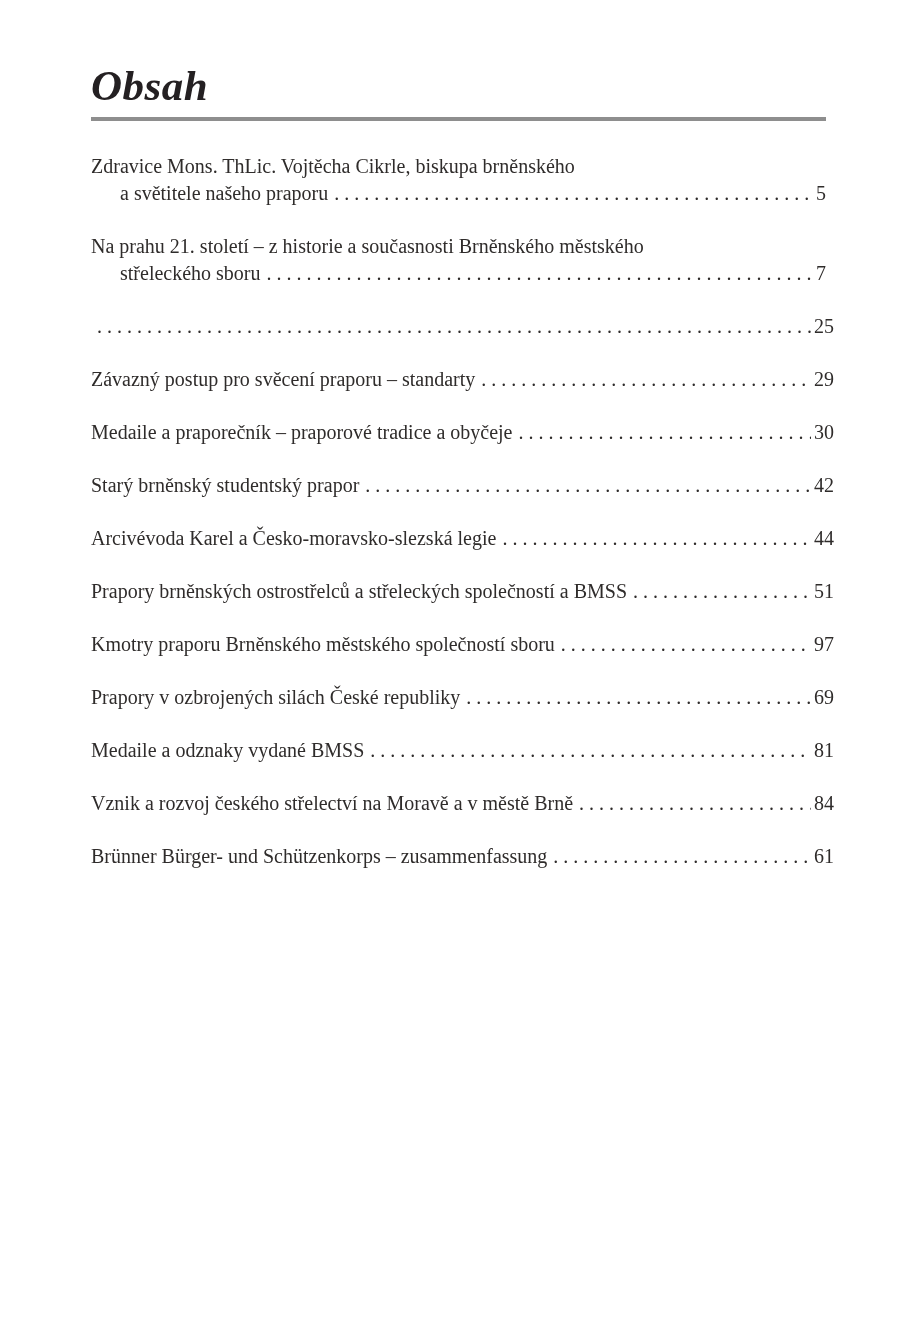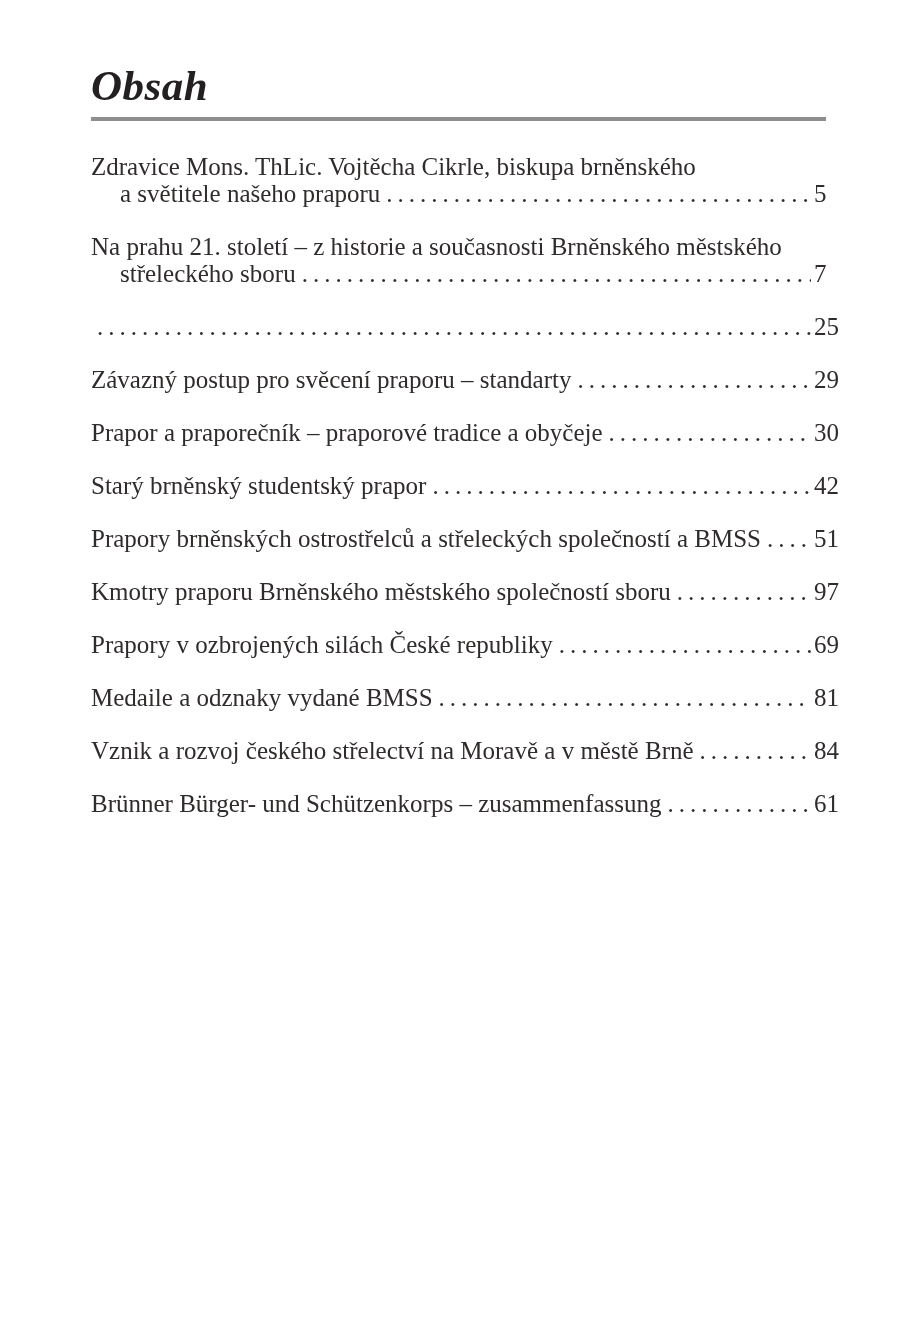--- a/index.html
+++ b/index.html
@@ -26,21 +26,21 @@
     letter-spacing: 0.5px;
     color: var(--title, #242022);
   }
   .rule {
     height: 4px;
     background: var(--rule, #8e8e8e);
     margin-top: 9px;
   }
   .toc {
     margin-top: 32px;
-    font-size: 25px;
+    font-size: 20px;
     line-height: 27px;
   }
   .toc-entry { margin-bottom: 26px; }
   .toc-line-first { white-space: nowrap; }
   .toc-line-last {
     display: flex;
     align-items: flex-start;
   }
   .toc-line-last.indent { margin-left: 29px; }
   .toc-text { white-space: nowrap; }
@@ -99,35 +99,43 @@
     <div class="toc-line-last">
       <span class="toc-text">Závazný postup pro svěcení praporu – standarty</span>
       <span class="dots"></span>
       <span class="pagenum">29</span>
     </div>
   </div>
 
   <div class="toc-entry">
 
     <div class="toc-line-last">
-      <span class="toc-text">Prapor a praporečník – praporové tradice a obyčeje</span>
+      <span class="toc-text">Medaile a praporečník – praporové tradice a obyčeje</span>
       <span class="dots"></span>
       <span class="pagenum">30</span>
     </div>
   </div>
 
   <div class="toc-entry">
 
     <div class="toc-line-last">
       <span class="toc-text">Starý brněnský studentský prapor</span>
       <span class="dots"></span>
       <span class="pagenum">42</span>
     </div>
   </div>
 
+  <div class="toc-entry">
+
+    <div class="toc-line-last">
+      <span class="toc-text">Arcivévoda Karel a Česko-moravsko-slezská legie</span>
+      <span class="dots"></span>
+      <span class="pagenum">44</span>
+    </div>
+  </div>
 
   <div class="toc-entry">
 
     <div class="toc-line-last">
       <span class="toc-text">Prapory brněnských ostrostřelců a střeleckých společností a BMSS</span>
       <span class="dots"></span>
       <span class="pagenum">51</span>
     </div>
   </div>
 

